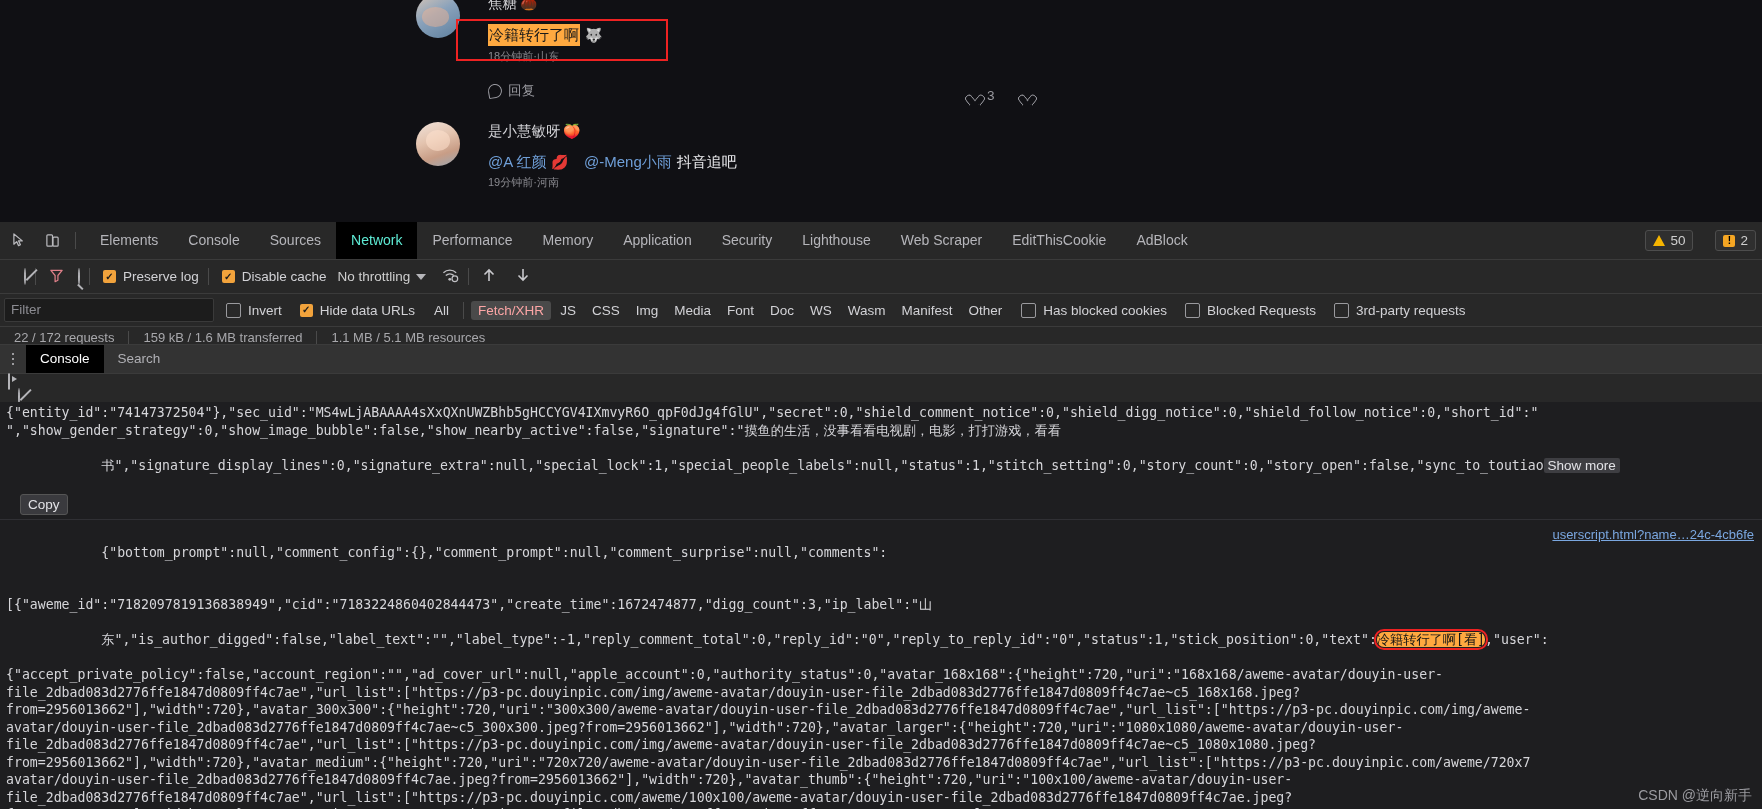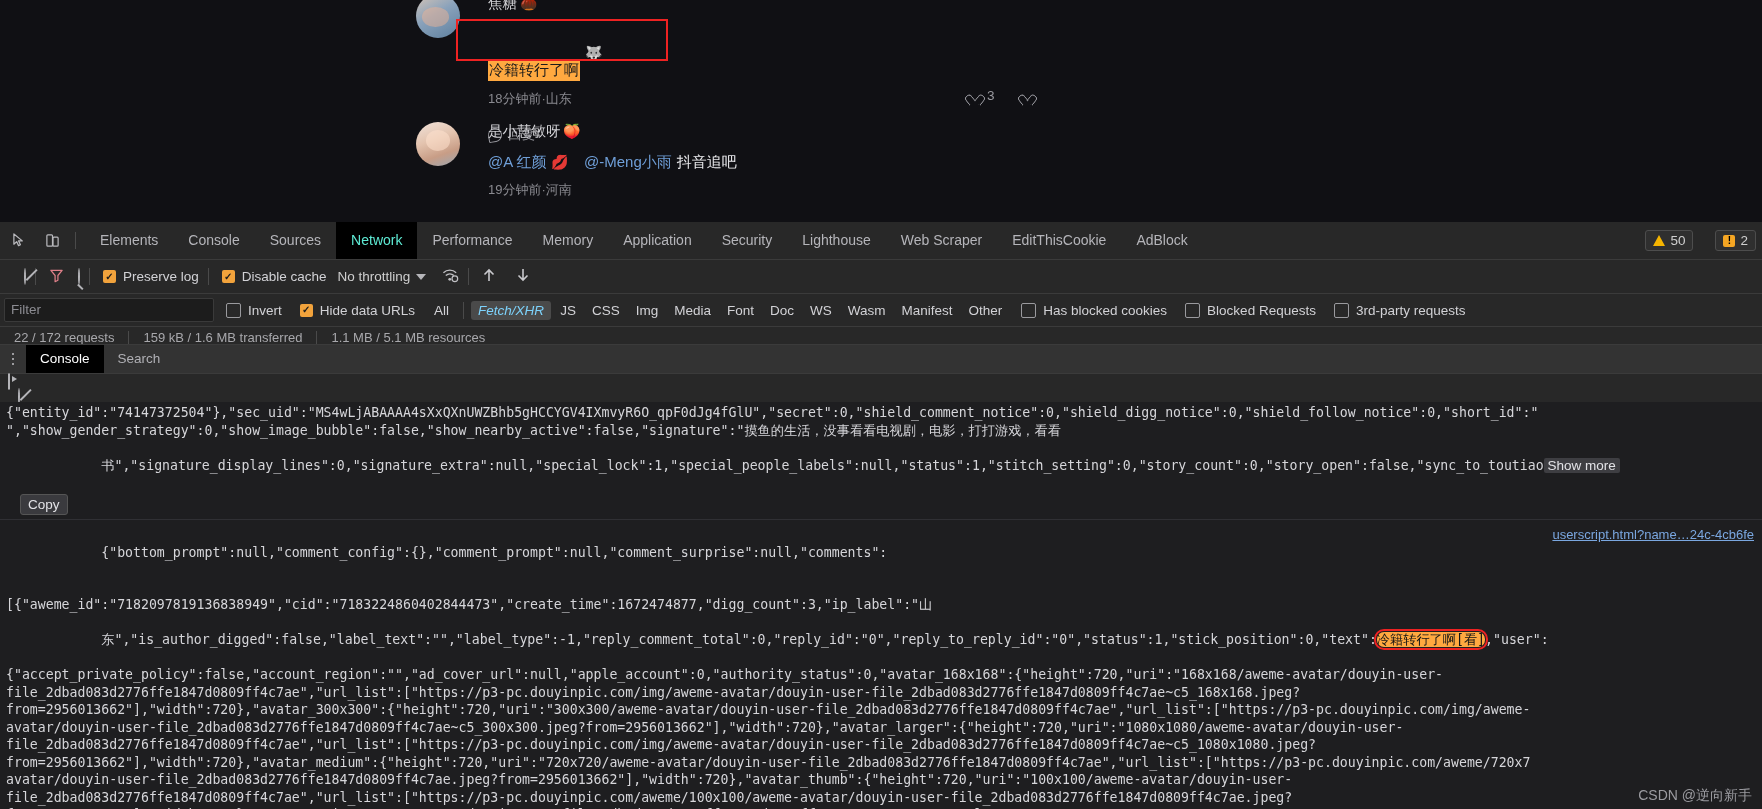--- a/index.html
+++ b/index.html
@@ -41,23 +41,23 @@
   .cbody { margin-left:28px; }
   .cname {
     color:#d3d3d7; font-size:14.5px; line-height:18px;
     display:flex; align-items:center; gap:3px;
   }
   .ctext {
     color:#e9e9ec; font-size:15px; line-height:20px; margin-top:12px;
     display:flex; align-items:center; gap:5px;
   }
   .hl-orange {
-    background:#ffa940; color:#1a1a1a; padding:1px 1px;margin-top:35px;
-  }
-  .cmeta { color:#8a8a90; font-size:13px; margin-top:9px; }
+    background:#ffa940; color:#1a1a1a; padding:1px 1px;
+  }
+  .cmeta { color:#8a8a90; font-size:11px; margin-top:3px; }
   .creply {
     color:#9a9aa0; font-size:13.5px; margin-top:18px;
     display:flex; align-items:center; gap:6px;
   }
   .bubble-icon{
     display:inline-block; width:12px; height:12px;
     border:1.4px solid #9a9aa0; border-radius:50% 50% 50% 10%;
     transform: rotate(-10deg);
   }
   .likes {
@@ -137,21 +137,21 @@
   .dt-filterbar{
     height:32px; display:flex; align-items:center;
     border-bottom:1px solid #3b3b3b;
   }
   .filter-input{
     width:196px; height:22px; background:#1c1c1c; border:1px solid #3a3a3a;
     margin-left:4px; color:#8c8c92; font-size:13.5px; padding:0 6px; line-height:22px;
     border-radius:2px;
   }
   .ftype{ padding:2px 7px; color:#d2d2d6; font-size:13.5px; border-radius:3px; }
-  .ftype.sel{ background:#4a4a4a; color:#7dd3fc;font-style:italic; }
+  .ftype.sel{ background:#4a4a4a; color:#fca5a5; }
 
   .dt-summary{
     height:20px; display:flex; align-items:center; color:#a8a8ac;
     font-size:13px; overflow:hidden; border-bottom:1px solid #3b3b3b;
   }
   .sum-item{ padding:0 14px; }
   .sumsep{ width:1px;height:13px;background:#4a4a4a; }
 
   
   .drawer{ position:absolute; left:0; top:122px; right:0; bottom:0; background:#282828;

